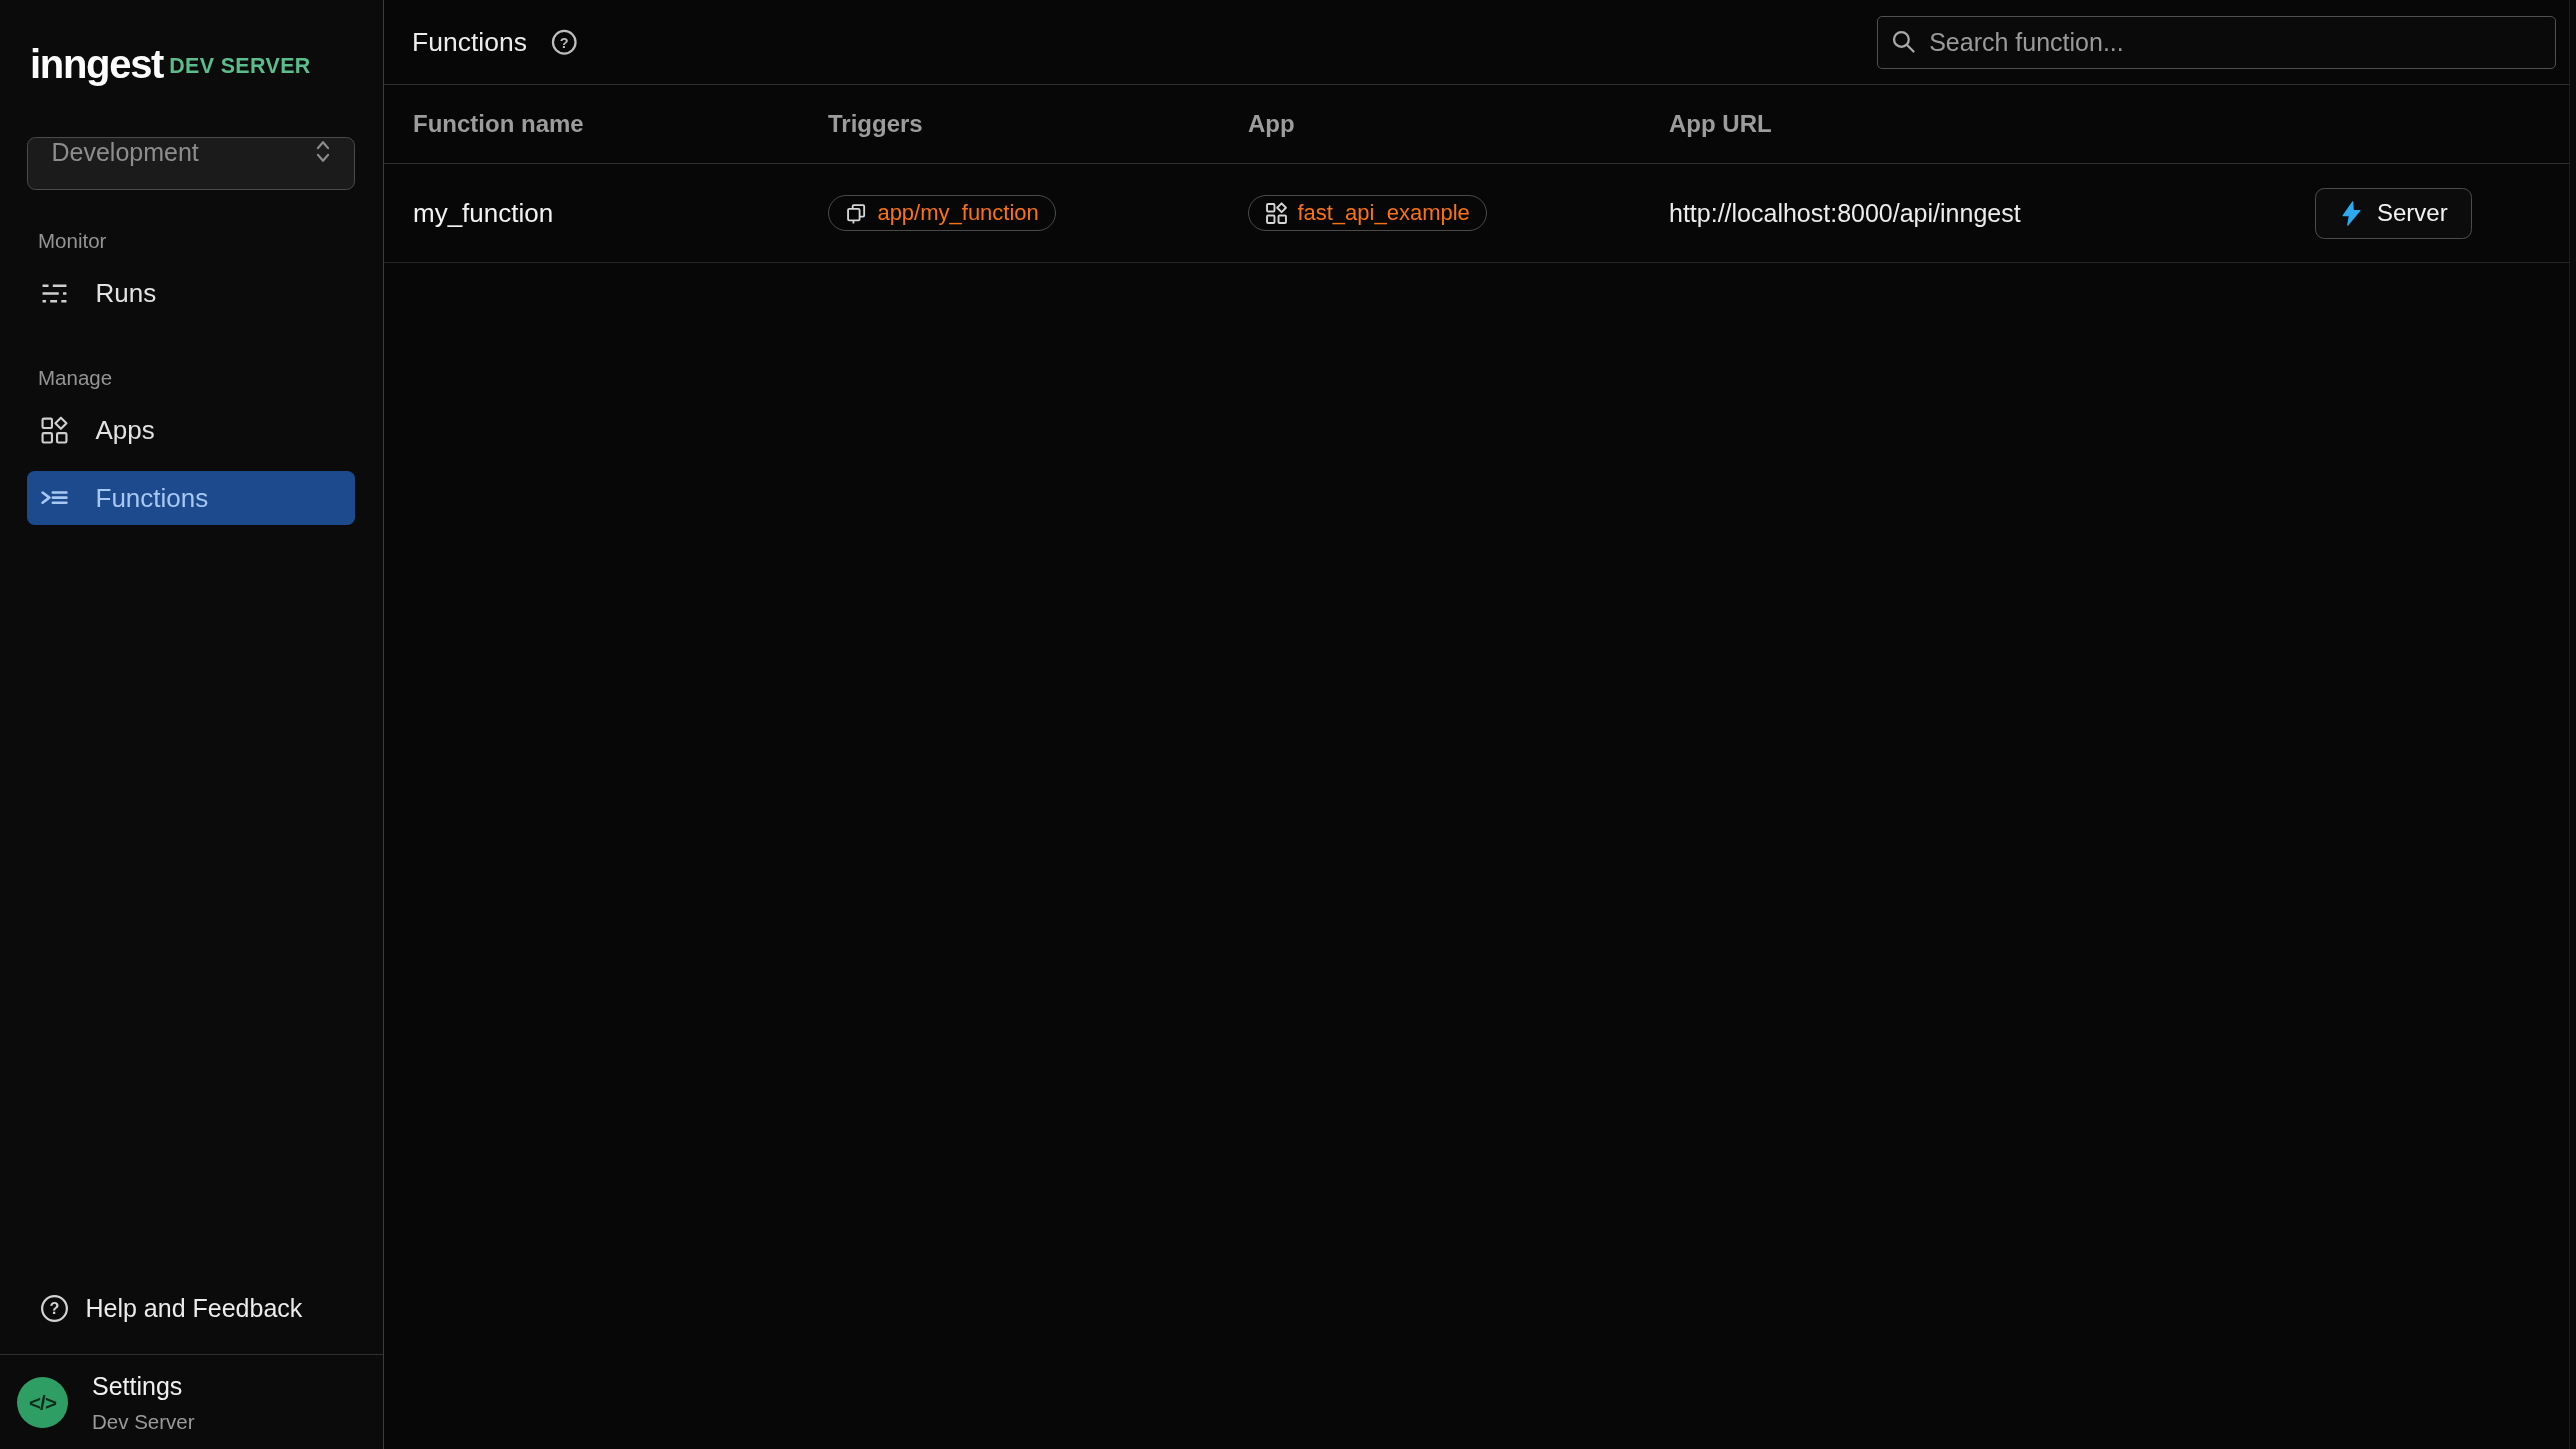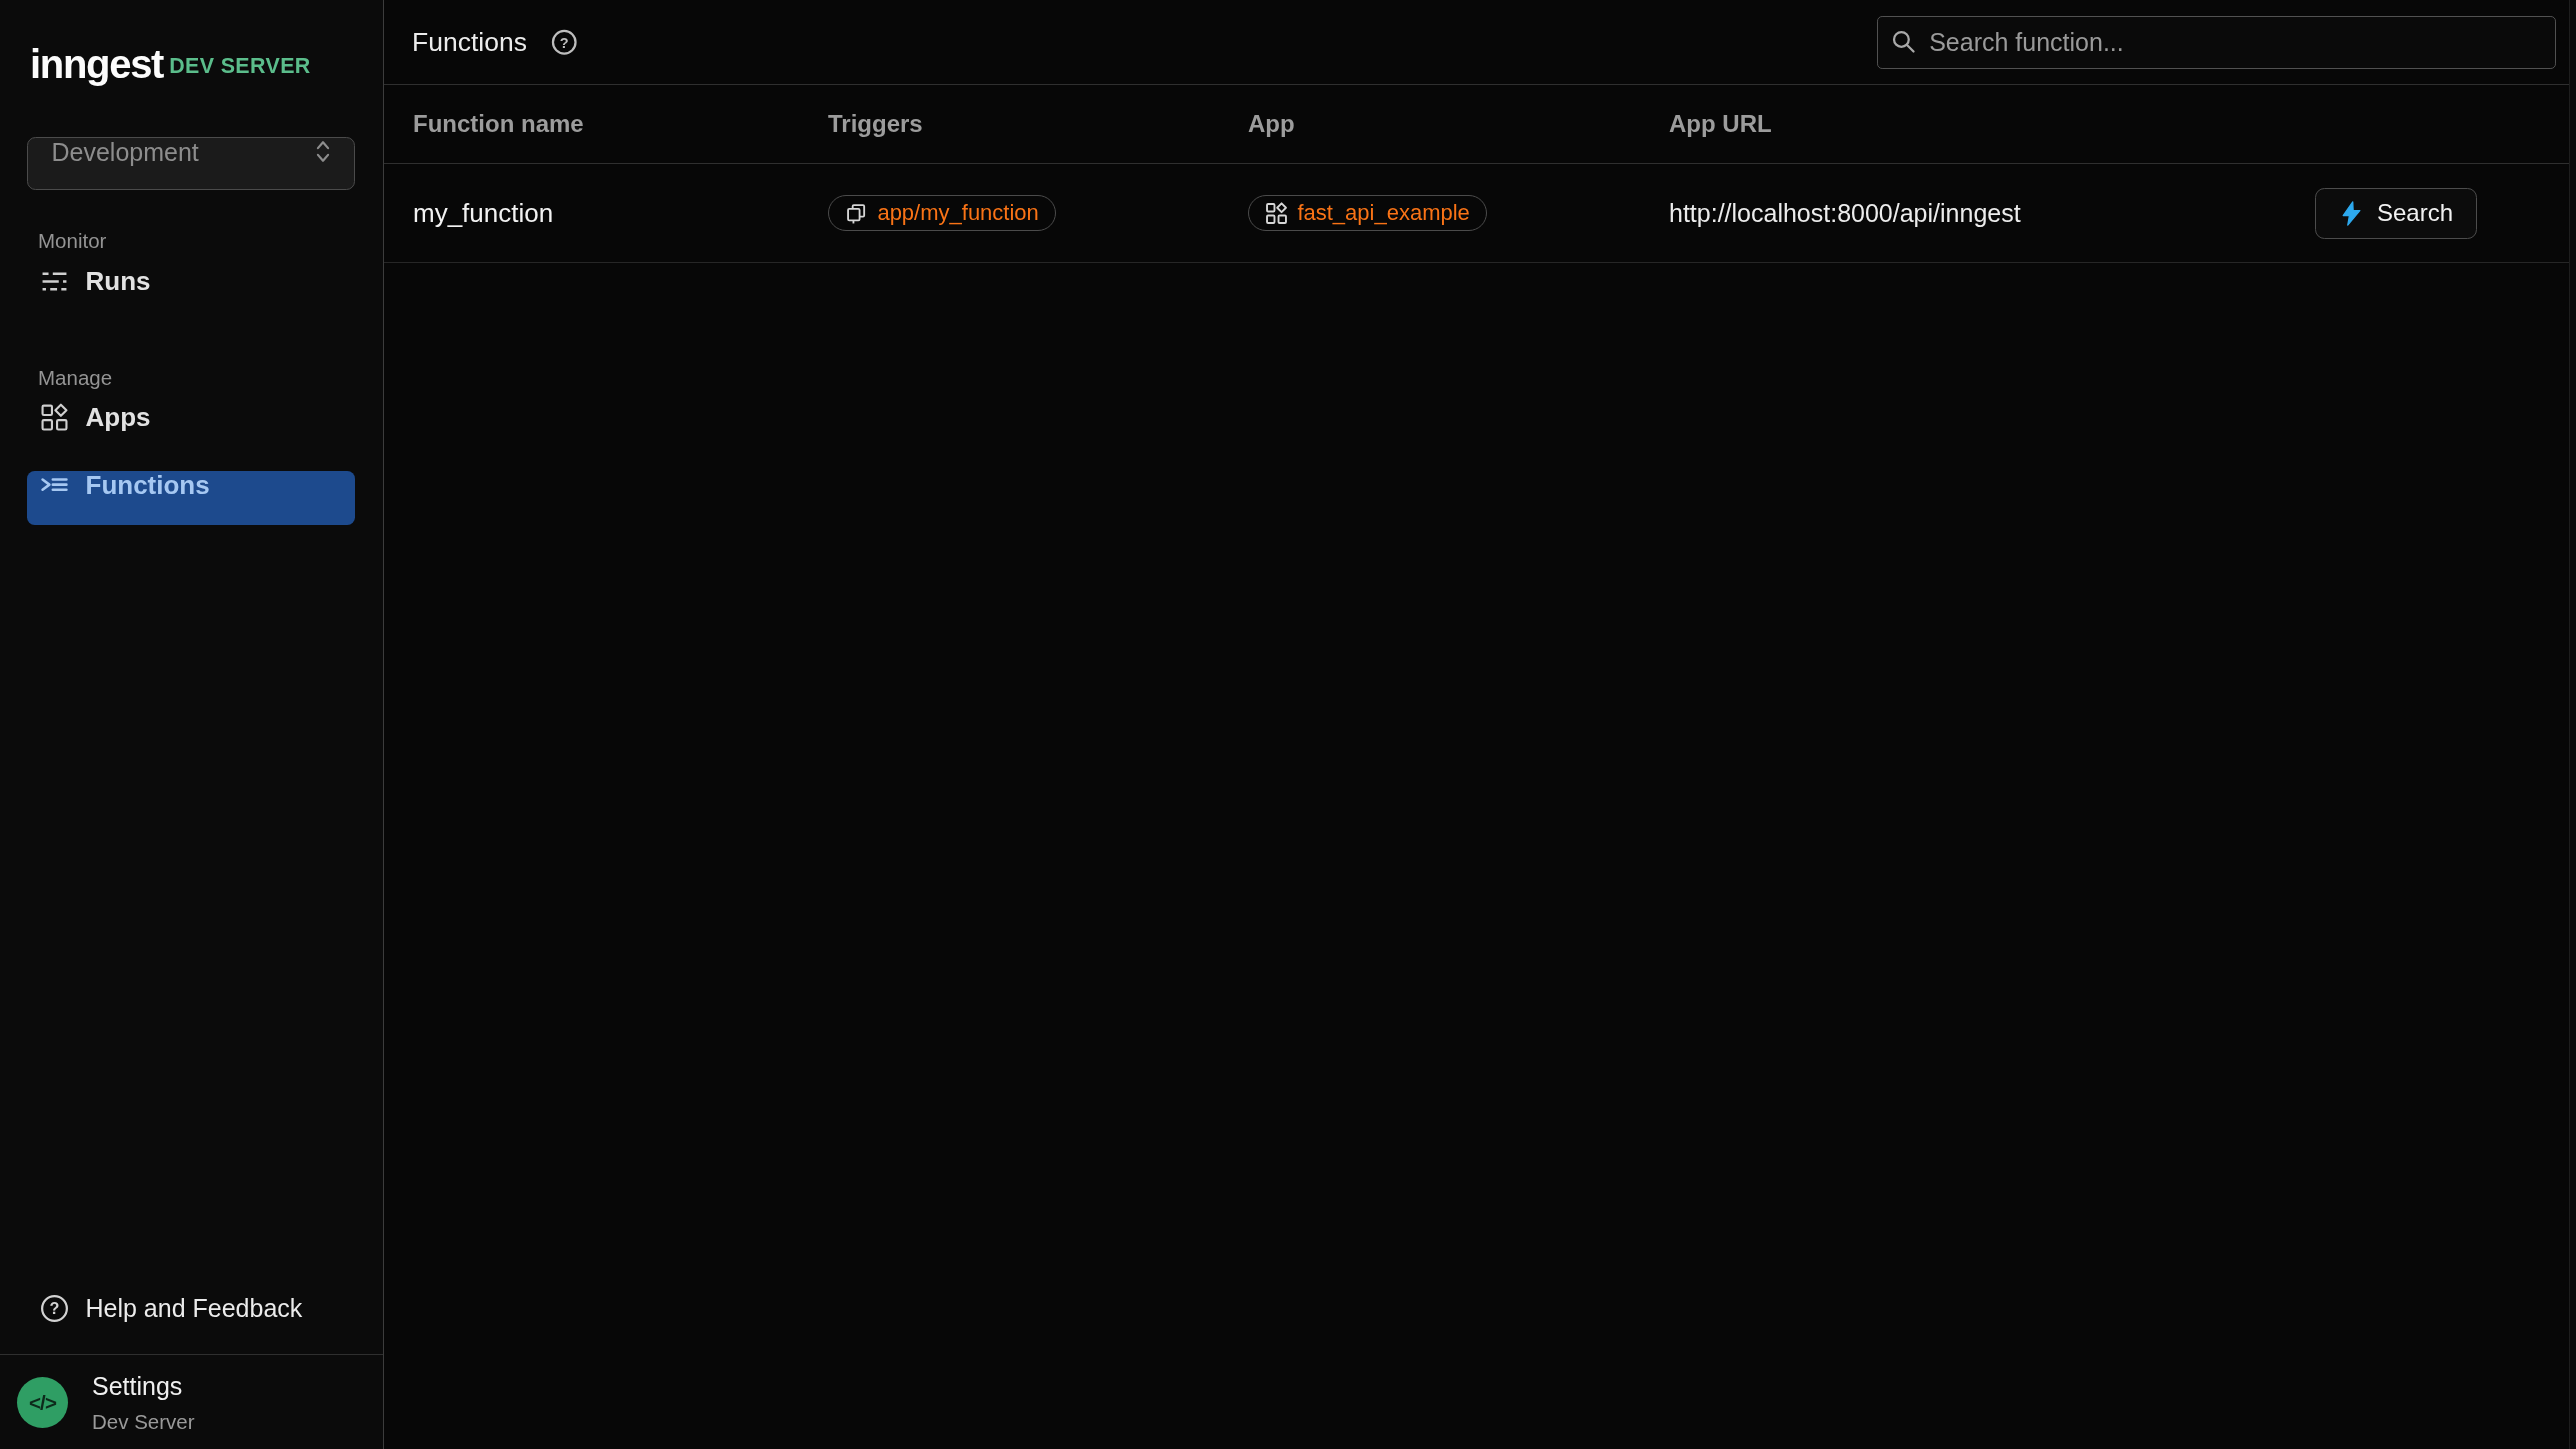--- a/index.html
+++ b/index.html
@@ -30,22 +30,22 @@
     margin:46px 26.5px 0 26.5px; height:53px; width:328px;
     background:#1b1b1b; border:1.7px solid #4b4b4b; border-radius:8.5px;
     display:flex; align-items:flex-start; justify-content:space-between;
     padding:0 19px 0 24px; cursor:pointer;
   }
   .workspace-select span { font-size:25px; color:#8d8d8d; }
   .section-label { margin:39px 0 0 38px; font-size:20.5px; font-weight:500; color:#949494; line-height:24px; }
   .section-label.manage { margin-top:45px; }
   .nav-item {
     margin:13.7px 26.5px 0 26.5px; height:54px; width:328px; border-radius:7.7px;
-    display:flex; padding-left:13px; gap:17px;
-    color:#e2e2e2; cursor:pointer;font-weight:bold;
+    display:flex; align-items:center; padding-left:13px; gap:27px;
+    color:#e2e2e2; cursor:pointer;
   }
   .nav-item .nav-ic { width:29px; height:29px; display:block; color:#cfcfcf; }
   .nav-item span { font-size:26px; line-height:29px; }
   .nav-item.active { background:var(--selected-bg, #1d4a8d); color:var(--selected-fg, #a6c8f2); }
   .nav-item.active .nav-ic { color:var(--selected-fg, #a6c8f2); }
   .sidebar-spacer { flex:1 1 auto; }
   .help-item {
     margin:0 26.5px 19px 26.5px; height:54px; width:328px; border-radius:7.7px;
     display:flex; align-items:center; padding-left:13px; gap:17px; cursor:pointer;
   }
@@ -236,21 +236,21 @@
         </span>
       </div>
 
       <div class="app-url">http://localhost:8000/api/inngest</div>
 
       <div class="invoke-cell">
         <button class="invoke-btn">
           <svg viewBox="0 0 30 30">
             <path d="M16.5 1 L5 17.5 L12.5 17.5 L10.5 29 L25 11.5 L17 11.5 Z" fill="var(--bolt-blue, #2da9ee)" stroke="var(--bolt-blue, #2da9ee)" stroke-width="1.5" stroke-linejoin="round"></path>
           </svg>
-          <span>Search</span>
+          <span>Server</span>
         </button>
       </div>
     </div>
 
   </main>
 
   <div class="scroll-strip"></div>
 </div>
 
 

